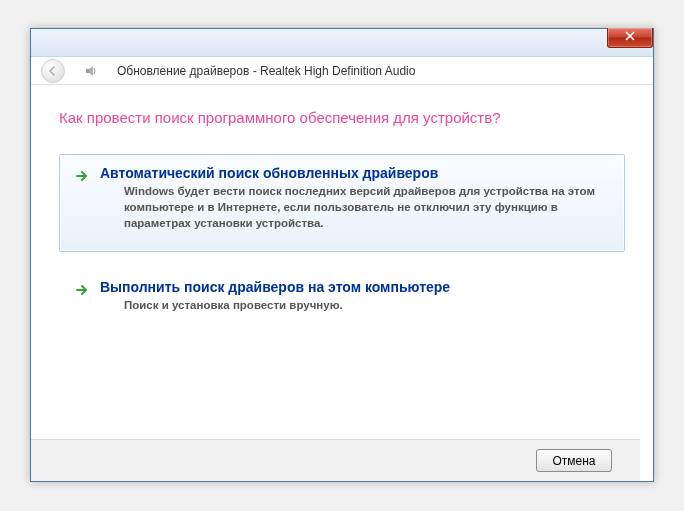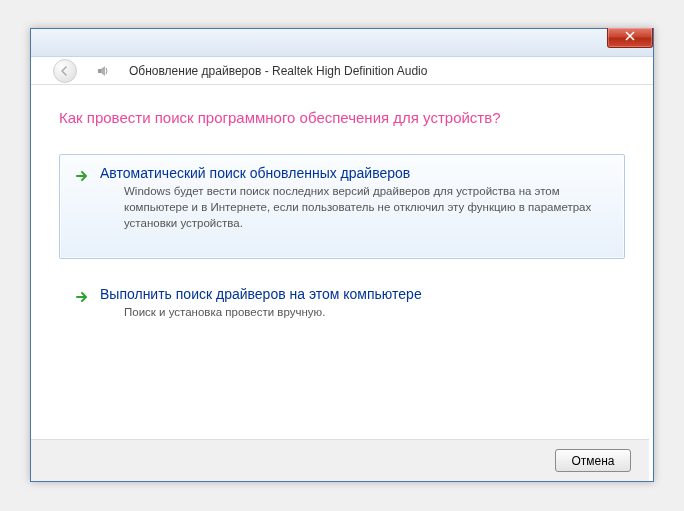--- a/index.html
+++ b/index.html
@@ -40,21 +40,21 @@
   font-size: 11px;
   text-align: center;
   line-height: 18px;
   cursor: pointer;
   box-shadow: inset 0 0 0 1px rgba(255,255,255,0.25);
 }
 .nav-row {
   height: 28px;
   display: flex;
   align-items: center;
-  padding-left: 22px;
+  padding-left: 10px;
   gap: 19px;
   border-bottom: 1px solid #e0e0e0;
 }
 .back-btn {
   width: 24px;
   height: 24px;
   border-radius: 50%;
   background: radial-gradient(circle at 35% 30%, #fdfdfd, #d8d8d8 60%, #bfbfbf);
   border: 1px solid #a8a8a8;
   display: flex;
@@ -73,25 +73,26 @@
 }
 .heading {
   color: #ec4899;
   font-size: 15px;
   font-weight: 400;
   margin-bottom: 28px;
 }
 .option {
   border: 1px solid transparent;
   border-radius: 2px;
-  padding: 10px 14px 27px 14px;
+  padding: 10px 14px 20px 14px;
   margin-bottom: 16px;
   display: flex;
   gap: 10px;
   cursor: pointer;
+  font-weight: bold;
 }
 .option.hover {
   border-color: #b5cde8;
   background: linear-gradient(#fbfdff, #e8f1fb);
   box-shadow: inset 0 0 0 1px rgba(255,255,255,0.7);
 }
 .arrow-icon {
   flex-shrink: 0;
   width: 16px;
   height: 16px;
@@ -106,28 +107,28 @@
 .opt-desc {
   color: #555;
   font-size: 11.5px;
   line-height: 1.4;
   margin-left: 24px;
 }
 .footer {
   position: absolute;
   bottom: 0;
   left: 0;
-  right: 4px;
+  right: 13px;
   height: 42px;
   background: #f0f0f0;
   border-top: 1px solid #dcdcdc;
   display: flex;
   justify-content: flex-end;
   align-items: center;
-  padding-right: 18px;
+  padding-right: 28px;
 }
 .cancel-btn {
   min-width: 76px;
   height: 23px;
   font-size: 12px;
   font-family: inherit;
   background: linear-gradient(#fdfdfd, #e4e4e4);
   border: 1px solid #8a8a8a;
   border-radius: 3px;
   cursor: pointer;

